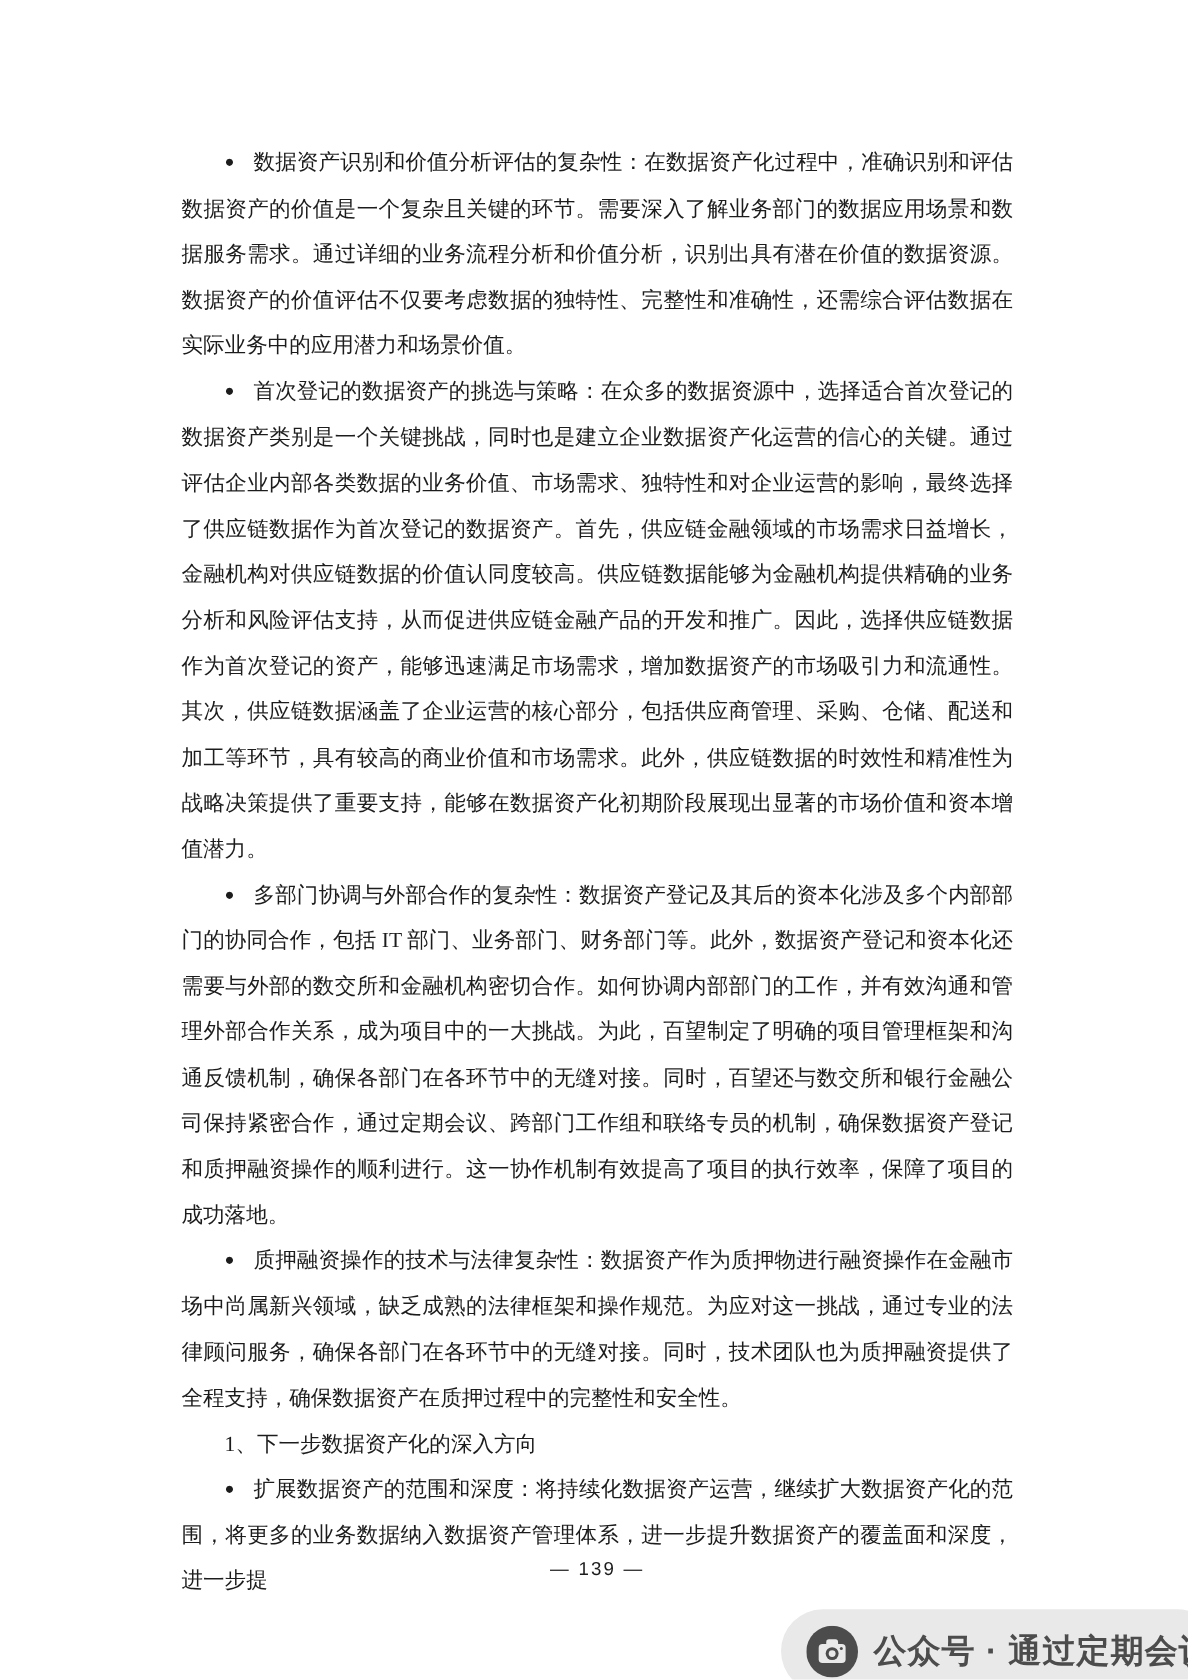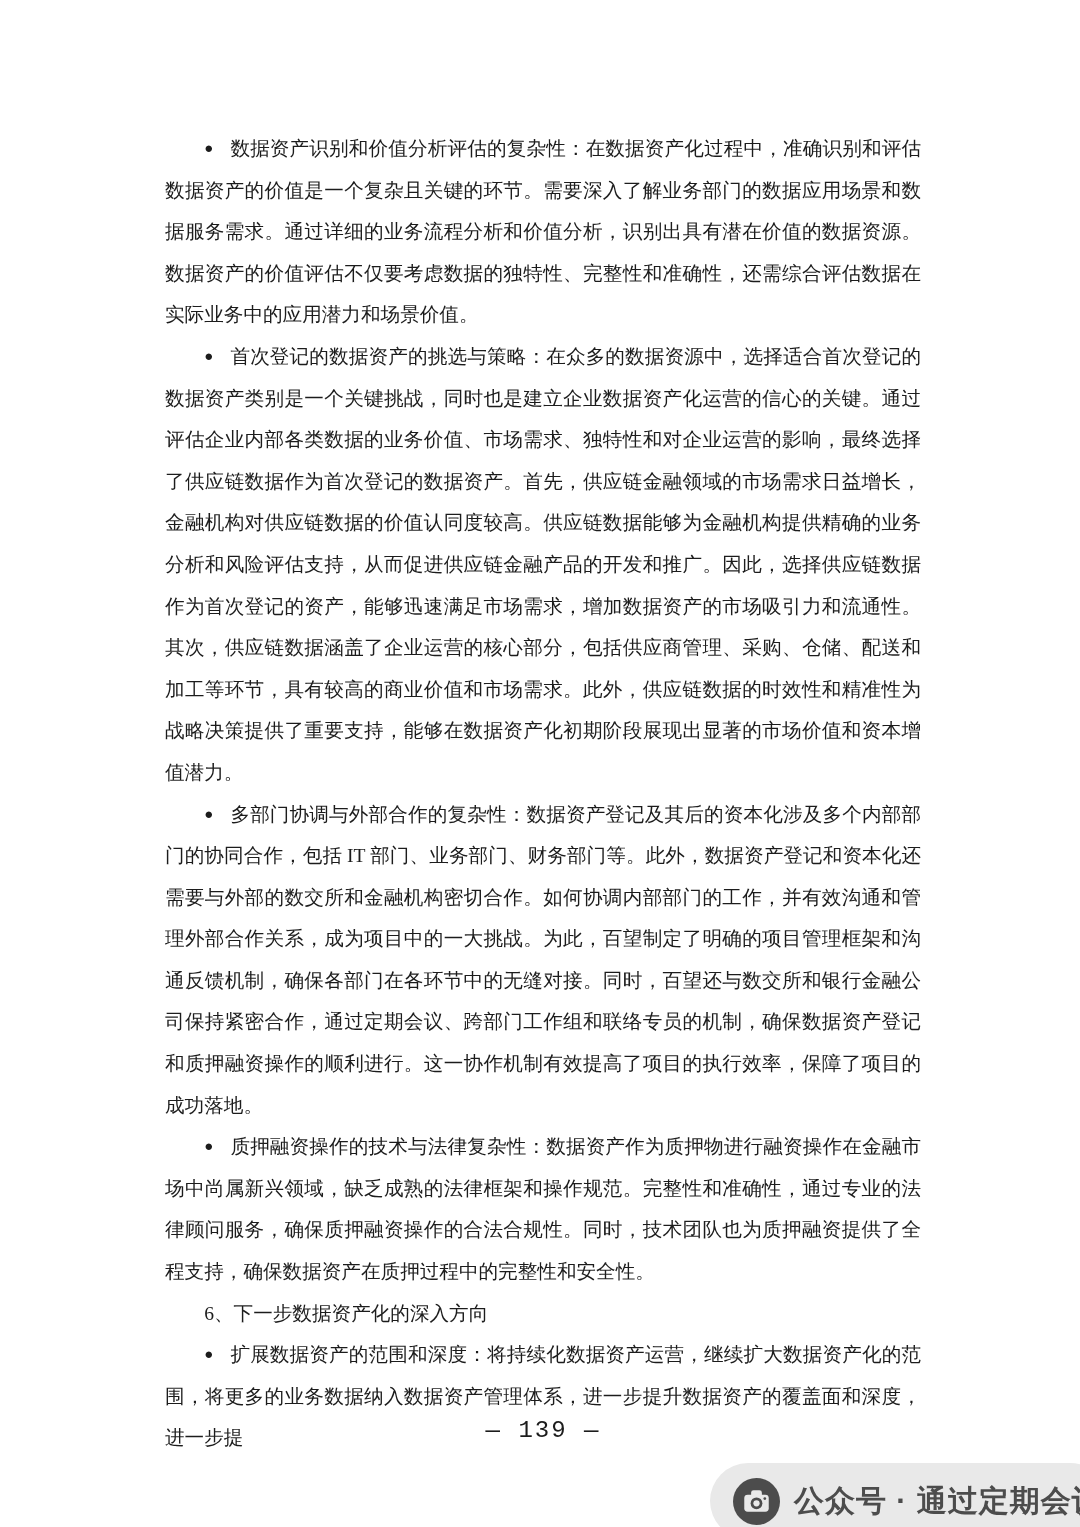--- a/index.html
+++ b/index.html
@@ -39,24 +39,24 @@
   }
 
   .ptext { text-indent: 0; }
 
   .page-number {
     position: absolute;
     left: 165px;
     top: 1417px;
     width: 756px;
     text-align: center;
-    font-size: 24px;
+    font-size: 17px;
     letter-spacing: 2px;
     color: var(--text-color, #1c1c1c);
-    font-family: Liberation Mono, monospace;
+    font-family: Liberation Sans, sans-serif;
   }
 
   .watermark {
     position: absolute;
     left: 710px;
     top: 1463px;
     width: 398px;
     height: 76px;
     background: var(--wm-bar, #e9e9e9);
     border-radius: 38px;
@@ -88,23 +88,23 @@
 <div class="page">
 
   <main class="content">
 
     <p class="para"><span class="bullet-glyph">●</span><span class="ptext">数据资产识别和价值分析评估的复杂性：在数据资产化过程中，准确识别和评估数据资产的价值是一个复杂且关键的环节。需要深入了解业务部门的数据应用场景和数据服务需求。通过详细的业务流程分析和价值分析，识别出具有潜在价值的数据资源。数据资产的价值评估不仅要考虑数据的独特性、完整性和准确性，还需综合评估数据在实际业务中的应用潜力和场景价值。</span></p>
 
     <p class="para"><span class="bullet-glyph">●</span><span class="ptext">首次登记的数据资产的挑选与策略：在众多的数据资源中，选择适合首次登记的数据资产类别是一个关键挑战，同时也是建立企业数据资产化运营的信心的关键。通过评估企业内部各类数据的业务价值、市场需求、独特性和对企业运营的影响，最终选择了供应链数据作为首次登记的数据资产。首先，供应链金融领域的市场需求日益增长，金融机构对供应链数据的价值认同度较高。供应链数据能够为金融机构提供精确的业务分析和风险评估支持，从而促进供应链金融产品的开发和推广。因此，选择供应链数据作为首次登记的资产，能够迅速满足市场需求，增加数据资产的市场吸引力和流通性。其次，供应链数据涵盖了企业运营的核心部分，包括供应商管理、采购、仓储、配送和加工等环节，具有较高的商业价值和市场需求。此外，供应链数据的时效性和精准性为战略决策提供了重要支持，能够在数据资产化初期阶段展现出显著的市场价值和资本增值潜力。</span></p>
 
     <p class="para"><span class="bullet-glyph">●</span><span class="ptext">多部门协调与外部合作的复杂性：数据资产登记及其后的资本化涉及多个内部部门的协同合作，包括 IT 部门、业务部门、财务部门等。此外，数据资产登记和资本化还需要与外部的数交所和金融机构密切合作。如何协调内部部门的工作，并有效沟通和管理外部合作关系，成为项目中的一大挑战。为此，百望制定了明确的项目管理框架和沟通反馈机制，确保各部门在各环节中的无缝对接。同时，百望还与数交所和银行金融公司保持紧密合作，通过定期会议、跨部门工作组和联络专员的机制，确保数据资产登记和质押融资操作的顺利进行。这一协作机制有效提高了项目的执行效率，保障了项目的成功落地。</span></p>
 
-    <p class="para"><span class="bullet-glyph">●</span><span class="ptext">质押融资操作的技术与法律复杂性：数据资产作为质押物进行融资操作在金融市场中尚属新兴领域，缺乏成熟的法律框架和操作规范。完整性和准确性，通过专业的法律顾问服务，确保质押融资操作的合法合规性。同时，技术团队也为质押融资提供了全程支持，确保数据资产在质押过程中的完整性和安全性。</span></p>
+    <p class="para"><span class="bullet-glyph">●</span><span class="ptext">质押融资操作的技术与法律复杂性：数据资产作为质押物进行融资操作在金融市场中尚属新兴领域，缺乏成熟的法律框架和操作规范。为应对这一挑战，通过专业的法律顾问服务，确保各部门在各环节中的无缝对接。同时，技术团队也为质押融资提供了全程支持，确保数据资产在质押过程中的完整性和安全性。</span></p>
 
-    <p class="para"><span class="ptext">6、下一步数据资产化的深入方向</span></p>
+    <p class="para"><span class="ptext">1、下一步数据资产化的深入方向</span></p>
 
 
     <p class="para"><span class="bullet-glyph">●</span><span class="ptext">扩展数据资产的范围和深度：将持续化数据资产运营，继续扩大数据资产化的范围，将更多的业务数据纳入数据资产管理体系，进一步提升数据资产的覆盖面和深度，进一步提</span></p>
 
   </main>
 
   <div class="page-number">—  139  —</div>
 
   <div class="watermark">
     <span class="wm-logo">

